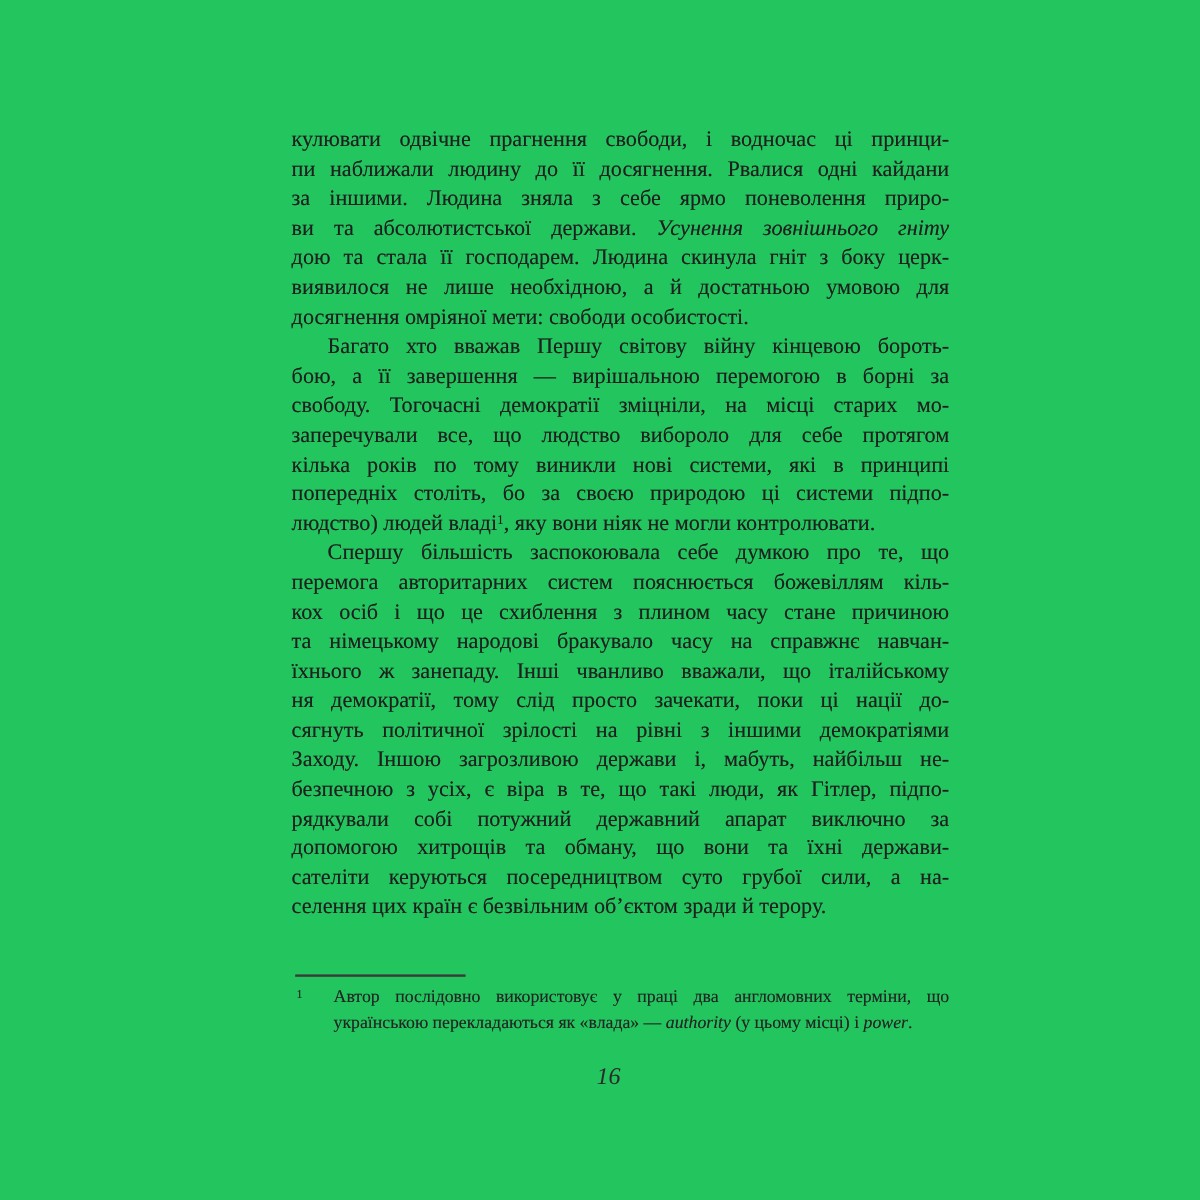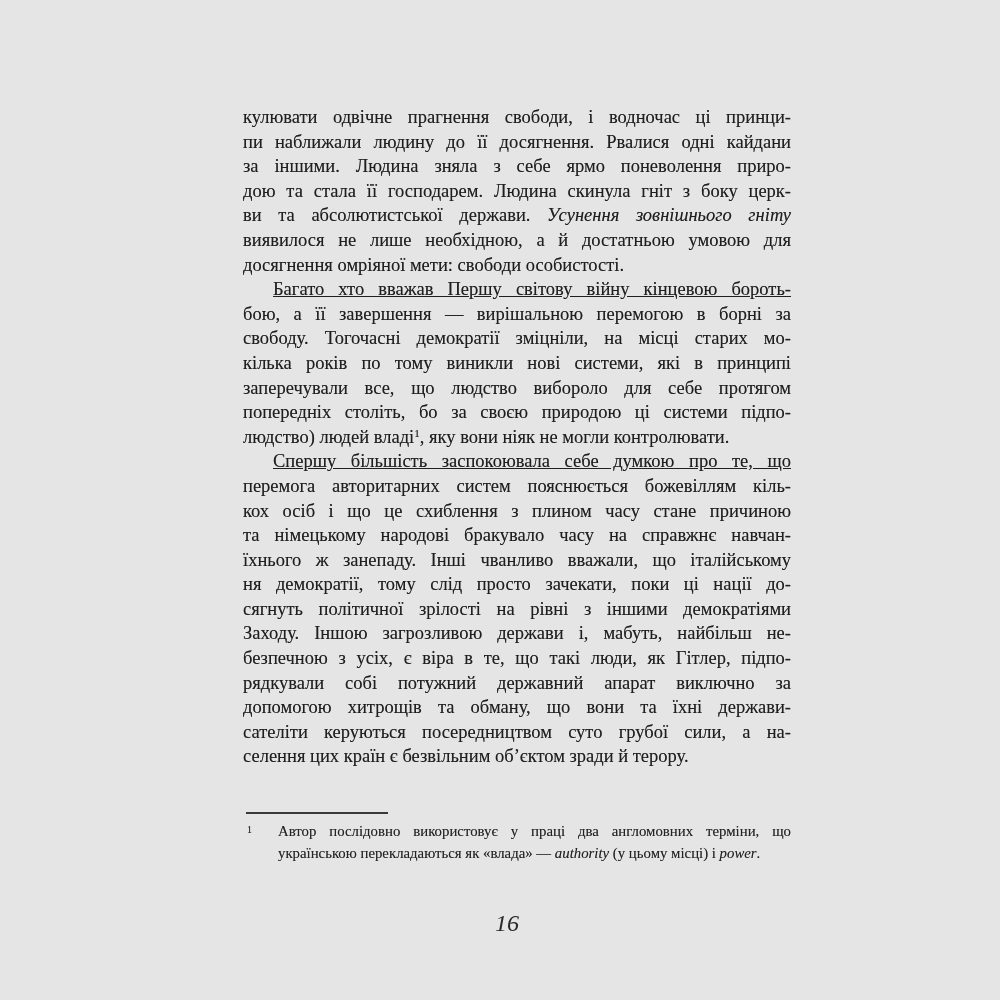--- a/index.html
+++ b/index.html
@@ -7,21 +7,21 @@
     padding: 0;
     width: 1000px;
     height: 1000px;
     background: #ffffff;
     font-family: "Liberation Serif", "DejaVu Serif", serif;
   }
   .page {
     position: relative;
     width: 1000px;
     height: 1000px;
-    background: #e5e5e5;
+    background: #22c55e;
     overflow: hidden;
     color: #1f1f1f;
   }
   .text-block {
     position: absolute;
     left: 243px;
     top: 105px;
     width: 548px;
     font-size: 18.5px;
     line-height: 24.6px;
@@ -30,21 +30,21 @@
   }
   .para { margin: 0; padding: 0; }
   .line {
     text-align: justify;
     text-align-last: justify;
     white-space: normal;
     height: 24.6px;
     overflow: visible;
   }
   .line.last { text-align-last: left; }
-  .para.indent .line:first-child { text-indent: 30px; text-decoration: underline; }
+  .para.indent .line:first-child { text-indent: 30px; }
   .it { font-style: italic; }
   .sup {
     font-size: 0.6em;
     vertical-align: 0.5em;
     line-height: 0;
   }
   .footnote {
     position: absolute;
     left: 243px;
     top: 812px;
@@ -77,46 +77,45 @@
     height: 21.5px;
   }
   .fn-line.last { text-align-last: left; }
   .page-number {
     position: absolute;
     left: 243px;
     top: 886px;
     width: 528px;
     text-align: center;
     font-style: italic;
-    font-size: 24px;
+    font-size: 20px;
     color: #2a2a2a;
-    margin-top: 24px;
   }
 </style>
 </head>
 <body>
 
 <div class="page">
 
   <div class="text-block" id="body-text">
       <div class="para">
         <div class="line"><span>кулювати одвічне прагнення свободи, і водночас ці принци-</span></div>
         <div class="line"><span>пи наближали людину до її досягнення. Рвалися одні кайдани</span></div>
         <div class="line"><span>за іншими. Людина зняла з себе ярмо поневолення приро-</span></div>
+        <div class="line"><span>ви та абсолютистської держави. </span><span class="it">Усунення зовнішнього гніту</span></div>
         <div class="line"><span>дою та стала її господарем. Людина скинула гніт з боку церк-</span></div>
-        <div class="line"><span>ви та абсолютистської держави. </span><span class="it">Усунення зовнішнього гніту</span></div>
         <div class="line"><span>виявилося не лише необхідною, а й достатньою умовою для</span></div>
         <div class="line last"><span>досягнення омріяної мети: свободи особистості.</span></div>
       </div>
       <div class="para indent">
         <div class="line"><span>Багато хто вважав Першу світову війну кінцевою бороть-</span></div>
         <div class="line"><span>бою, а її завершення — вирішальною перемогою в борні за</span></div>
         <div class="line"><span>свободу. Тогочасні демократії зміцніли, на місці старих мо-</span></div>
+        <div class="line"><span>заперечували все, що людство вибороло для себе протягом</span></div>
         <div class="line"><span>кілька років по тому виникли нові системи, які в принципі</span></div>
-        <div class="line"><span>заперечували все, що людство вибороло для себе протягом</span></div>
         <div class="line"><span>попередніх століть, бо за своєю природою ці системи підпо-</span></div>
         <div class="line last"><span>людство) людей владі</span><span class="sup">1</span><span>, яку вони ніяк не могли контролювати.</span></div>
       </div>
       <div class="para indent">
         <div class="line"><span>Спершу більшість заспокоювала себе думкою про те, що</span></div>
         <div class="line"><span>перемога авторитарних систем пояснюється божевіллям кіль-</span></div>
         <div class="line"><span>кох осіб і що це схиблення з плином часу стане причиною</span></div>
         <div class="line"><span>та німецькому народові бракувало часу на справжнє навчан-</span></div>
         <div class="line"><span>їхнього ж занепаду. Інші чванливо вважали, що італійському</span></div>
         <div class="line"><span>ня демократії, тому слід просто зачекати, поки ці нації до-</span></div>

